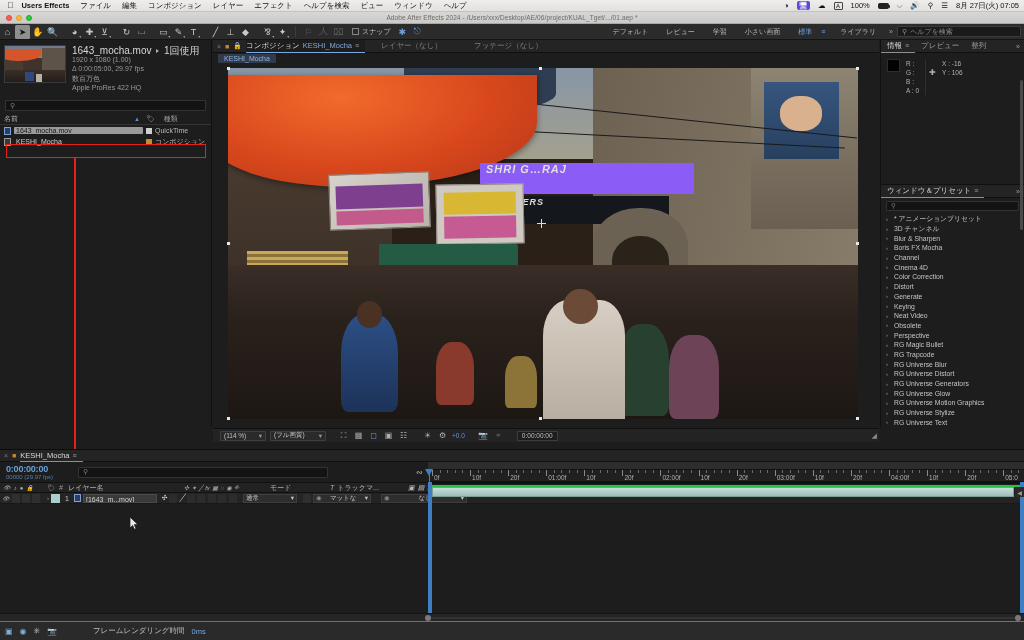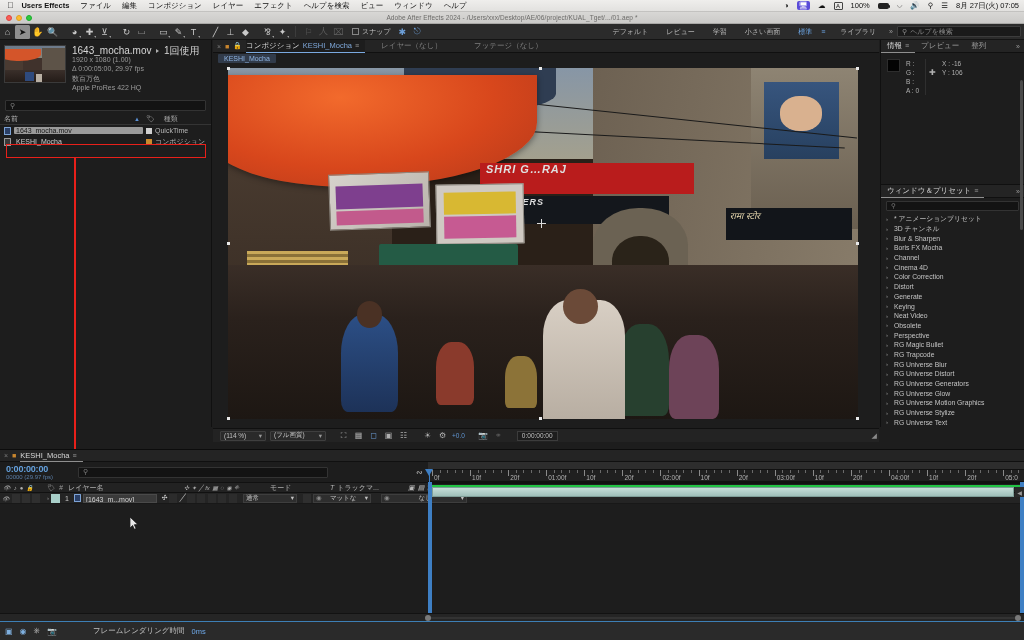--- a/index.html
+++ b/index.html
@@ -155,21 +155,21 @@
   #bldgR{right:0;top:0;width:42%;height:58%;background:linear-gradient(100deg,#6d6152,#877b69);}
   #bldgR2{right:0;top:0;width:17%;height:46%;background:linear-gradient(#8e8473,#6a5f50);}
   #bldgL{left:0;top:8%;width:26%;height:60%;background:linear-gradient(#4f4034,#3a2e25);}
   #canopy{
     left:-3%;top:2%;width:52%;height:32%;
     background:radial-gradient(ellipse at 40% 20%, #f26a2c 0%, #d8471c 55%, #b3371a 100%);
     border-radius:0 0 60% 45%;
     box-shadow:0 2px 6px rgba(0,0,0,.4);
   }
   #canopy2{ left:28%;top:0%;width:24%;height:12%;background:#2f3d52;border-radius:0 0 40% 60%;}
-  #signdark{ left:40%;top:27%;width:34%;height:9%;background:#b91c1c; }
+  #signdark{ left:40%;top:27%;width:34%;height:9%;background:#8b5cf6; }
   #signdark span{ color:#dfdfdf; font-size:11px; font-weight:bold; letter-spacing:1px; padding-left:6px; line-height:1; display:block; padding-top:1.5px;}
   #signdark2{ left:40%;top:36.5%;width:30%;height:8%;background:#14171c;}
   #signdark2 span{ color:#dcdcdc; font-size:9px; font-weight:bold; letter-spacing:1px; padding-left:6px; display:block; padding-top:1px;}
   #banner1{ left:16%;top:30%;width:16%;height:16%;background:linear-gradient(135deg,#d6d2cc,#b9b3ab); transform:rotate(-2deg); border:1px solid #8d8880;}
   #banner1 .b1{position:absolute;left:6%;top:20%;width:88%;height:42%;background:#7e3f8e;}
   #banner1 .b2{position:absolute;left:6%;top:66%;width:88%;height:26%;background:#c25a8c;}
   #banner2{ left:33%;top:33%;width:14%;height:17%;background:#cfc9c2;transform:rotate(-1deg);border:1px solid #8d8880;}
   #banner2 .b1{position:absolute;left:8%;top:12%;width:84%;height:38%;background:#d8b832;}
   #banner2 .b2{position:absolute;left:8%;top:54%;width:84%;height:38%;background:#c65a92;}
   #ramastore{ right:1%;top:40%;width:20%;height:9%;background:#12151a;}
@@ -478,23 +478,20 @@
         </i>
       <i class="ph wire" style="left:38%;top:14%;width:62%;transform:rotate(6deg);"></i>
       <i class="ph wire" style="left:40%;top:20%;width:58%;transform:rotate(3deg);"></i>
       <i class="ph" id="canopy2"></i>
       <i class="ph" id="canopy"></i>
       <i class="ph" id="signdark">
           <span>SHRI G…RAJ</span>
         </i>
       <i class="ph" id="signdark2">
           <span>EWELLERS</span>
-        </i>
-      <i class="ph" id="ramastore">
-          <span>रामा स्टोर</span>
         </i>
       <i class="ph" id="banner1">
           <i class="b1"></i>
           <i class="b2"></i>
         </i>
       <i class="ph" id="banner2">
           <i class="b1"></i>
           <i class="b2"></i>
         </i>
       <i class="ph" id="arch"></i>

